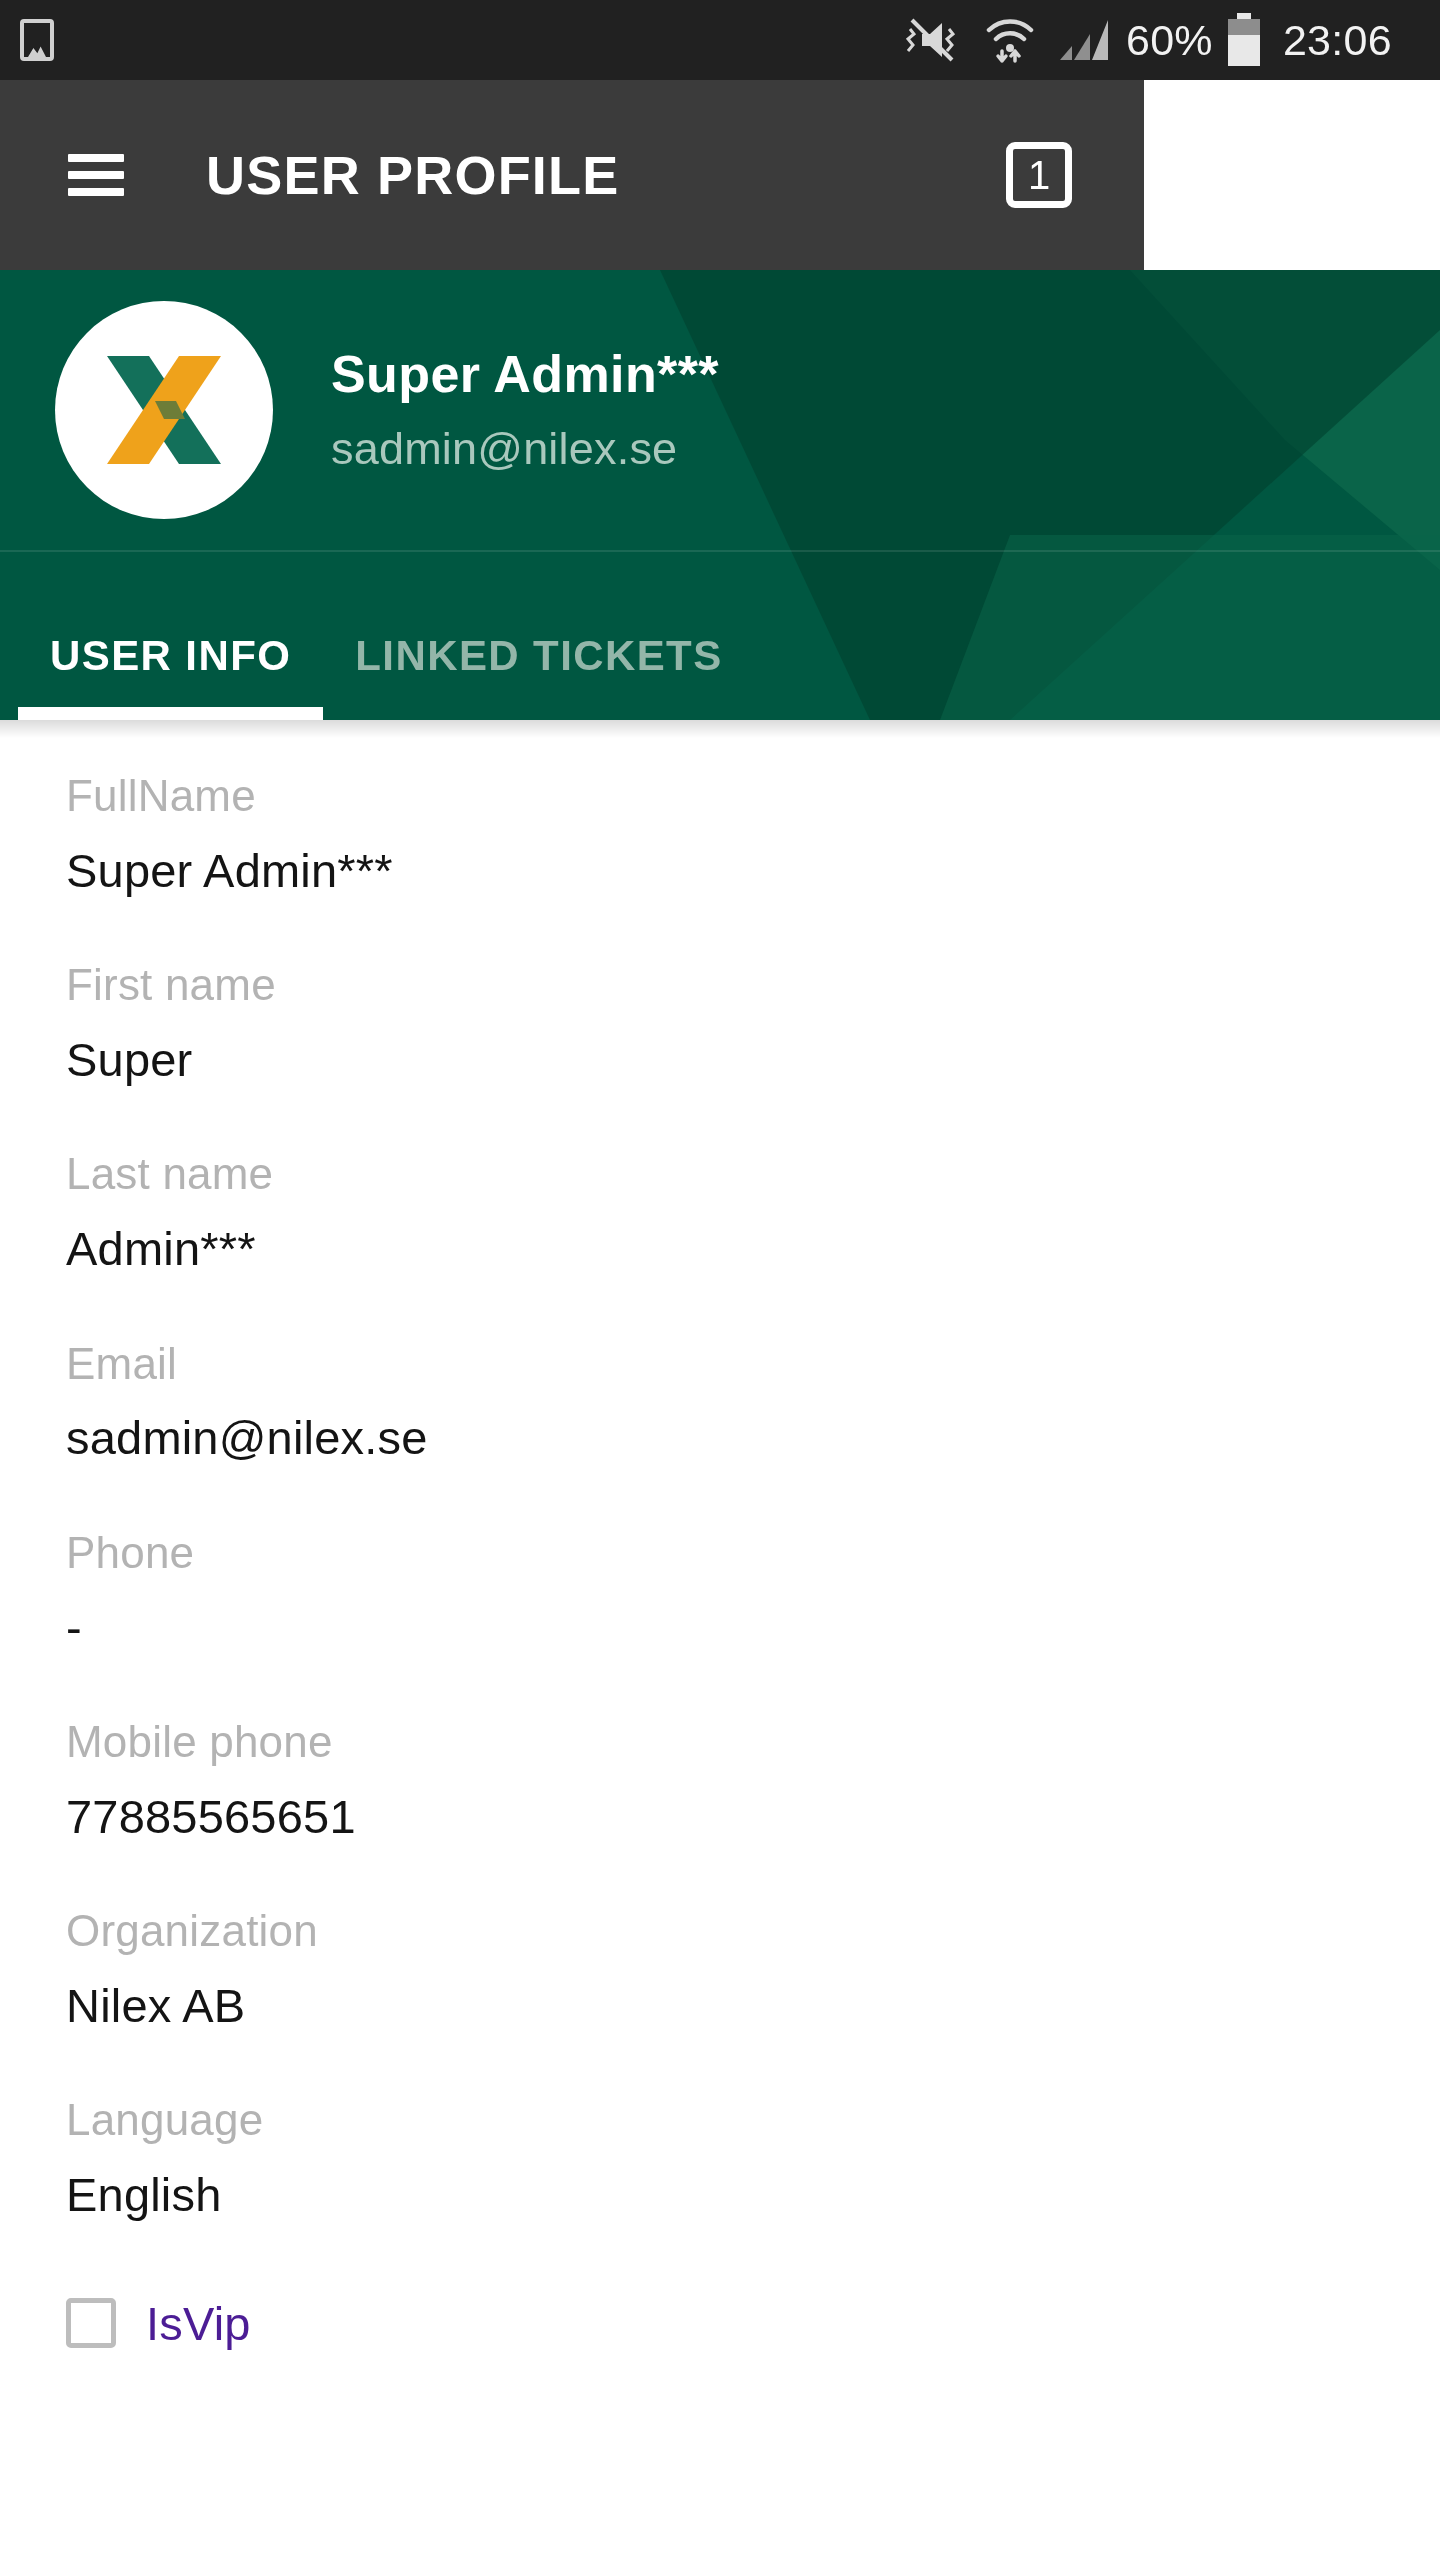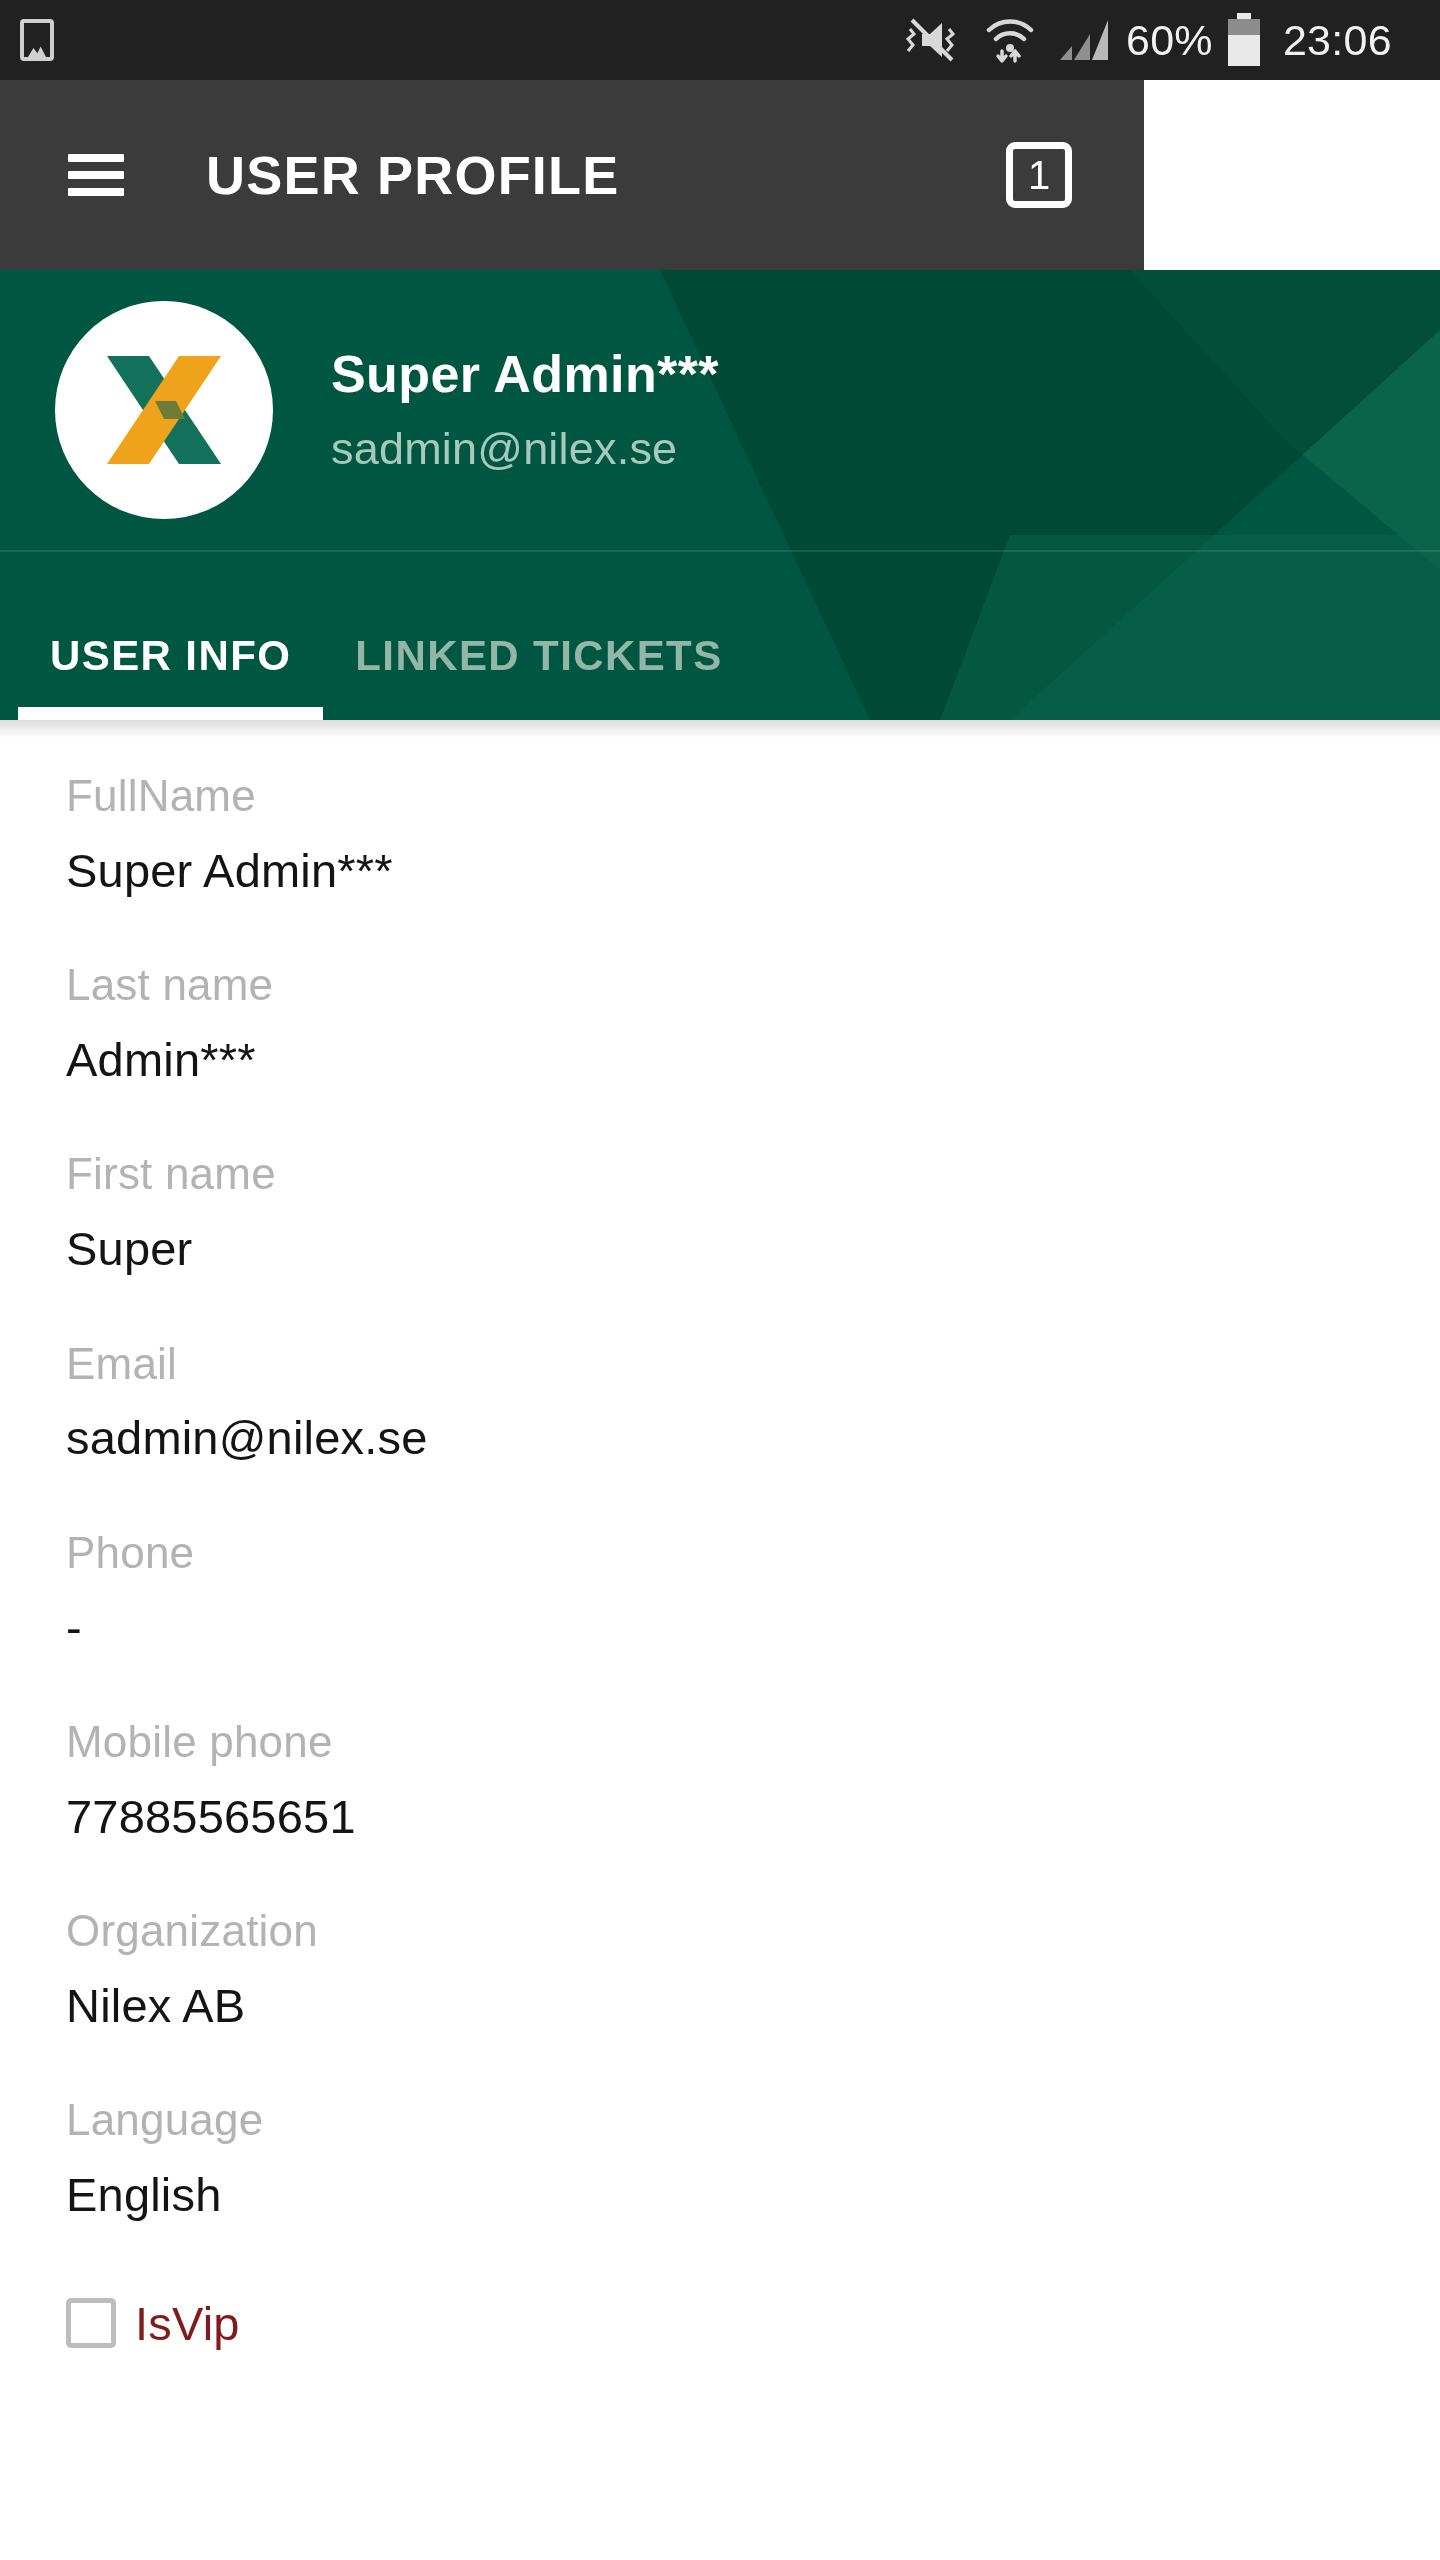--- a/index.html
+++ b/index.html
@@ -121,21 +121,21 @@
     letter-spacing:0.2px;
   }
   .checkrow{
     display:flex; align-items:center; padding-top:72px; cursor:pointer;
   }
   .checkbox{
     width:50px; height:50px; border:5px solid #bdbdbd; border-radius:5px;
     background:#ffffff; flex:none;
   }
   .check-label{
-    margin-left:19px; color:#7f1d1d; font-size:47px; letter-spacing:0.2px;
+    margin-left:30px; color:#4c1d95; font-size:47px; letter-spacing:0.2px;
   }
 </style>
 </head>
 <body>
 
 <div class="statusbar">
   <div class="sb-left">
     <span class="gallery-icon"></span>
   </div>
   <div class="sb-right">
@@ -228,27 +228,27 @@
 </div>
 
 <div class="content">
 
   <div class="field">
     <div class="field-label">FullName</div>
     <div class="field-value">Super Admin***</div>
   </div>
 
   <div class="field">
+    <div class="field-label">First name</div>
+    <div class="field-value">Super</div>
+  </div>
+
+  <div class="field">
     <div class="field-label">Last name</div>
     <div class="field-value">Admin***</div>
-  </div>
-
-  <div class="field">
-    <div class="field-label">First name</div>
-    <div class="field-value">Super</div>
   </div>
 
   <div class="field">
     <div class="field-label">Email</div>
     <div class="field-value">sadmin@nilex.se</div>
   </div>
 
   <div class="field">
     <div class="field-label">Phone</div>
     <div class="field-value">-</div>

